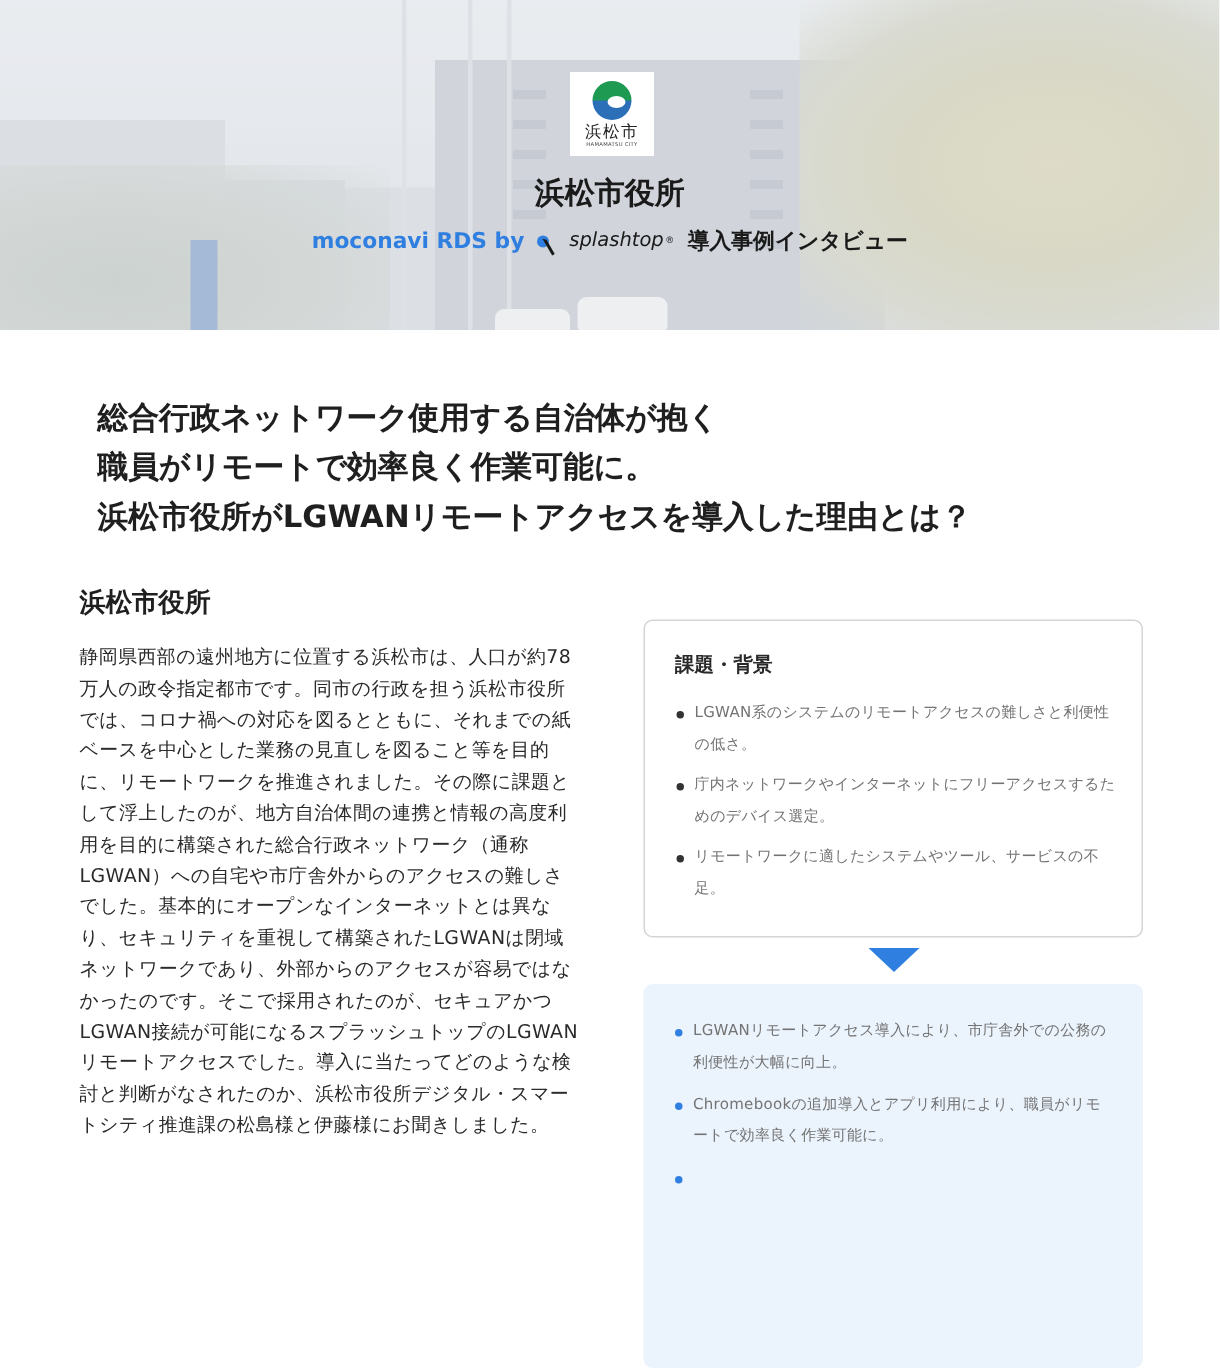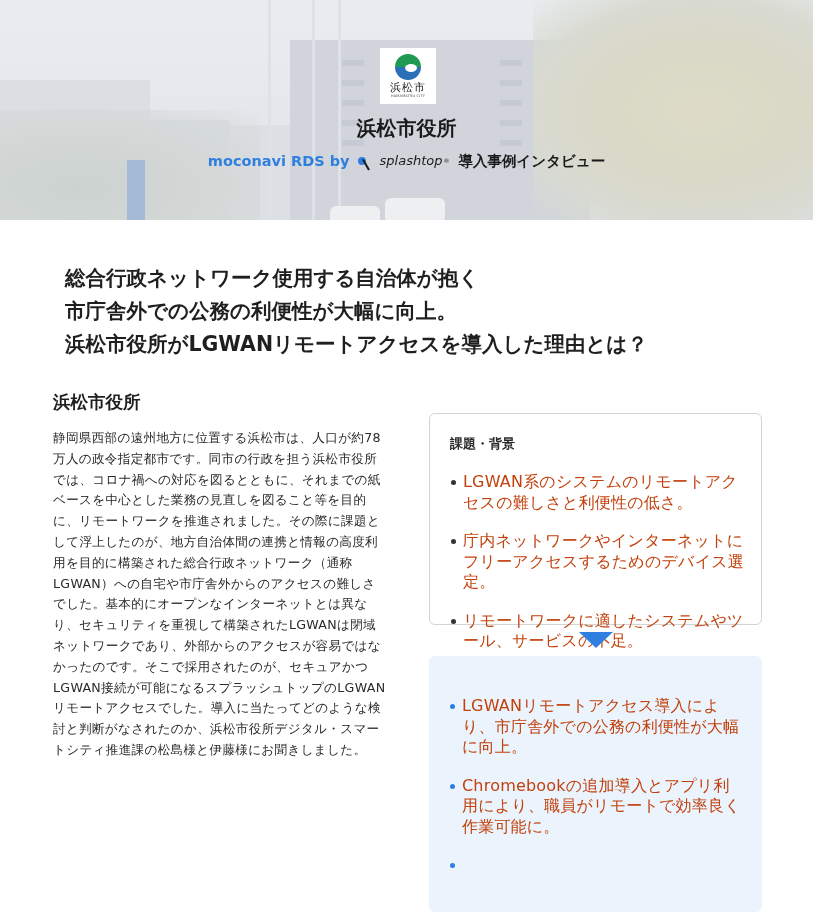--- a/index.html
+++ b/index.html
@@ -72,21 +72,21 @@
   }
 
   
   .box-issue {
     position: absolute; left: 429px; top: 413px; width: 333px; height: 212px;
     border: 1px solid #d4d4d4; border-radius: 6px; background: #ffffff;
     padding: 20px 15px 0 20px;
   }
   .box-title { font-size: 13px; font-weight: bold; line-height: 20px; color: #2a2a2a; margin-bottom: 12px; }
   .box-list { list-style: none; }
-  .box-list li { position: relative; padding-left: 13px; font-size: 16px; line-height: 20.5px; color: #c2410c; margin-bottom: 7px; letter-spacing: 0.2px; margin-top: 18px; }
+  .box-list li { position: relative; padding-left: 13px; font-size: 10px; line-height: 20.5px; color: #737373; margin-bottom: 7px; letter-spacing: 0.2px; }
   .box-list li .dot { position: absolute; left: 1px; top: 8px; width: 5px; height: 5px; border-radius: 50%; background: #333333; }
 
   .arrow {
     position: absolute; left: 579px; top: 632px; width: 0; height: 0;
     border-left: 17px solid transparent; border-right: 17px solid transparent; border-top: 16px solid #2f7fe0;
   }
 
   .box-effect {
     position: absolute; left: 429px; top: 656px; width: 333px; height: 256px;
     border-radius: 6px; background: #ebf3fd; padding: 22px 20px 0 20px;
@@ -141,21 +141,21 @@
       <span class="splash-icon"></span>
       <span>splashtop</span>
         <sup>®</sup>
     </span>
     <span class="label">導入事例インタビュー</span>
   </div>
 </section>
 
 <h2 class="headline">
   <div>総合行政ネットワーク使用する自治体が抱く</div>
-  <div>市庁舎外での公務の利便性が大幅に向上。</div>
+  <div>職員がリモートで効率良く作業可能に。</div>
   <div>浜松市役所がLGWANリモートアクセスを導入した理由とは？</div>
 </h2>
 
 <h3 class="org-name">浜松市役所</h3>
 <p class="body-text">静岡県西部の遠州地方に位置する浜松市は、人口が約78万人の政令指定都市です。同市の行政を担う浜松市役所では、コロナ禍への対応を図るとともに、それまでの紙ベースを中心とした業務の見直しを図ること等を目的に、リモートワークを推進されました。その際に課題として浮上したのが、地方自治体間の連携と情報の高度利用を目的に構築された総合行政ネットワーク（通称LGWAN）への自宅や市庁舎外からのアクセスの難しさでした。基本的にオープンなインターネットとは異なり、セキュリティを重視して構築されたLGWANは閉域ネットワークであり、外部からのアクセスが容易ではなかったのです。そこで採用されたのが、セキュアかつLGWAN接続が可能になるスプラッシュトップのLGWANリモートアクセスでした。導入に当たってどのような検討と判断がなされたのか、浜松市役所デジタル・スマートシティ推進課の松島様と伊藤様にお聞きしました。</p>
 
 <div class="box-issue">
   <div class="box-title">課題・背景</div>
   <ul class="box-list">
     <li><span class="dot"></span><span>LGWAN系のシステムのリモートアクセスの難しさと利便性の低さ。</span></li>

